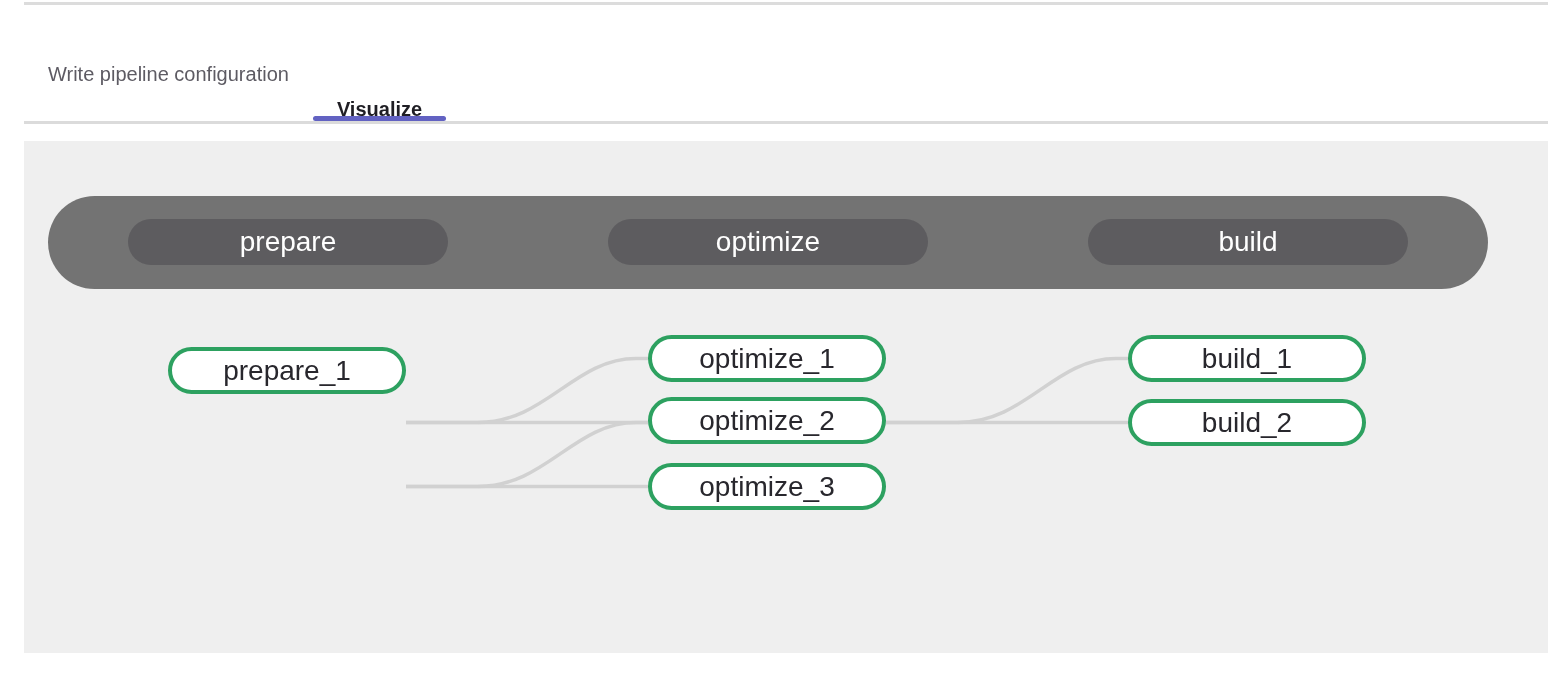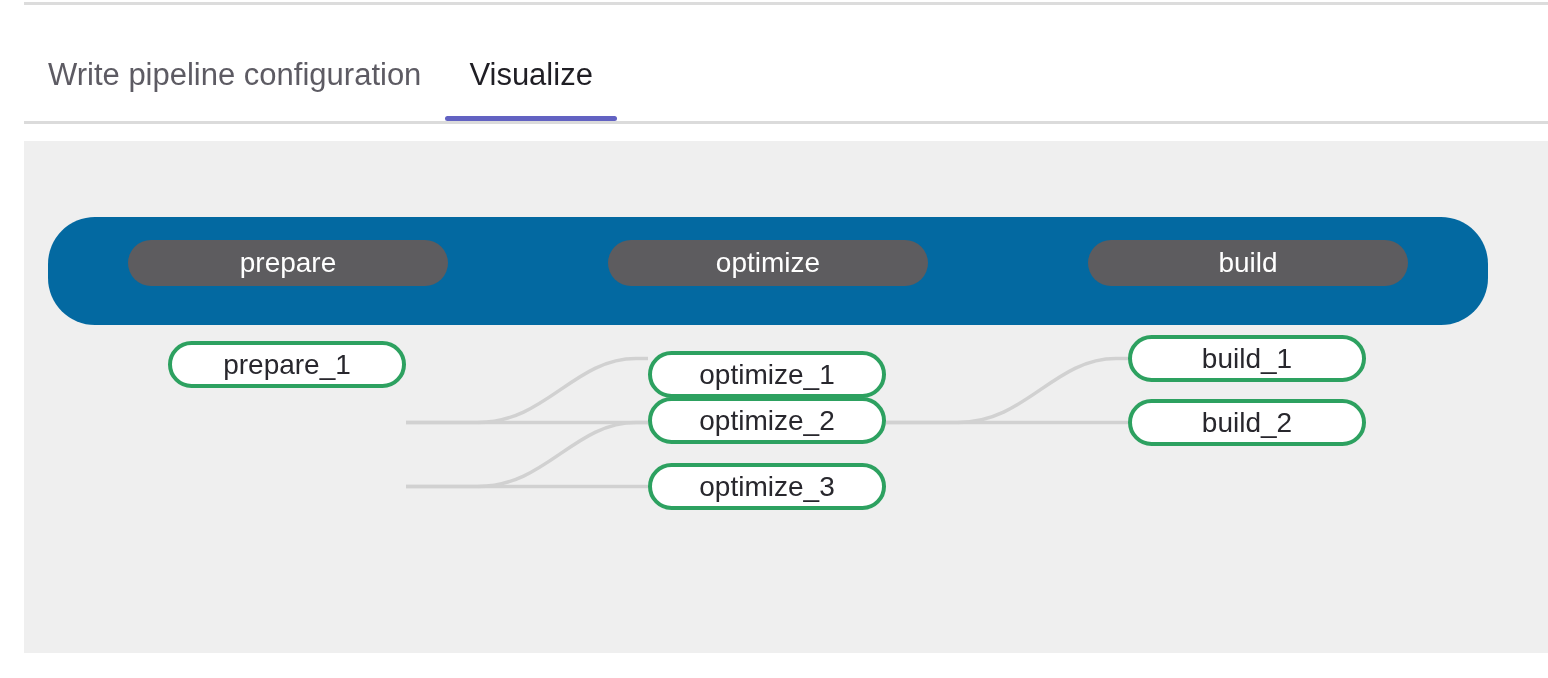--- a/index.html
+++ b/index.html
@@ -13,28 +13,28 @@
     --job-text:#28272d;
     --connector:#d1d1d1;
     --divider:#dcdcdc;
   }
   *{box-sizing:border-box;margin:0;padding:0;}
   html,body{width:1548px;height:678px;background:#ffffff;overflow:hidden;
     font-family:"Liberation Sans", sans-serif;}
   .top-divider{position:absolute;left:24px;top:2px;width:1524px;height:3px;background:var(--divider);}
   .tabs-bar{position:absolute;left:24px;top:28px;width:1524px;height:96px;
     border-bottom:3px solid #dbdbdb;display:flex;align-items:stretch;}
-  .tab{display:flex;align-items:center;padding:0 24px;font-size:31px;
+  .tab{display:flex;align-items:center;padding:0 24px;font-size:20px;
     color:var(--tab-inactive);position:relative;cursor:pointer;white-space:nowrap;}
-  .tab.active{color:var(--tab-active);font-weight:400;}
+  .tab.active{color:var(--tab-active);font-weight:700;align-items:flex-end;}
   .tab .indicator{position:absolute;left:0;right:0;bottom:0;height:5px;
     background:var(--tab-indicator);border-radius:3px;}
   .panel{position:absolute;left:24px;top:141px;width:1524px;height:512px;background:var(--panel-bg);}
-  .stage-headers{position:absolute;left:24px;top:76px;width:1440px;height:108px;
-    background:#0369a1;border-radius:47px;}
+  .stage-headers{position:absolute;left:24px;top:55px;width:1440px;height:93px;
+    background:#737373;border-radius:47px;}
   .stage-pill{position:absolute;top:23px;width:320px;height:46px;border-radius:23px;
     background:var(--stage-bg);color:var(--stage-text);font-size:28px;
     display:flex;align-items:center;justify-content:center;}
   .edges{position:absolute;left:0;top:0;width:1524px;height:512px;z-index:1;}
   .edges path{fill:none;stroke:var(--connector);stroke-width:3.5;}
   .job{position:absolute;width:238px;height:47px;background:#ffffff;
     border:4px solid var(--job-border);border-radius:24px;color:var(--job-text);
     font-size:28px;display:flex;align-items:center;justify-content:center;
     z-index:2;cursor:pointer;}
 </style>
@@ -63,22 +63,22 @@
       <path d="M862 281.5H934C1002 281.5 1030 217.5 1092 217.5H1104"></path>
       <path d="M862 281.5H1104"></path>
     </svg>
 
   <div class="stage-headers">
     <div class="stage-pill" style="left:80px">prepare</div>
     <div class="stage-pill" style="left:1040px">build</div>
     <div class="stage-pill" style="left:560px">optimize</div>
   </div>
 
-  <div class="job" style="left:144px;top:200px">prepare_1</div>
+  <div class="job" style="left:144px;top:206px">prepare_1</div>
 
-  <div class="job" style="left:624px;top:210px">optimize_1</div>
+  <div class="job" style="left:624px;top:194px">optimize_1</div>
   <div class="job" style="left:624px;top:256px">optimize_2</div>
   <div class="job" style="left:624px;top:322px">optimize_3</div>
 
   <div class="job" style="left:1104px;top:194px">build_1</div>
   <div class="job" style="left:1104px;top:258px">build_2</div>
 
 </div>
 
 </body></html>

